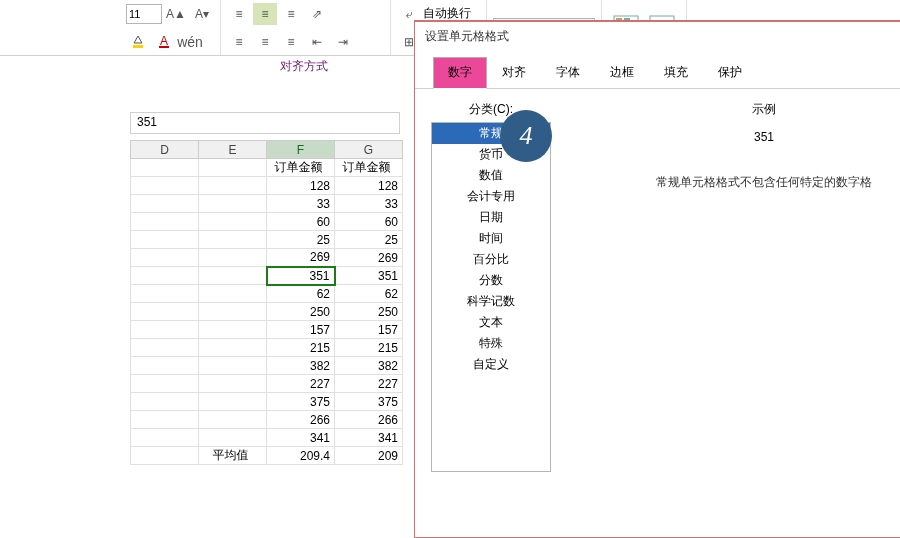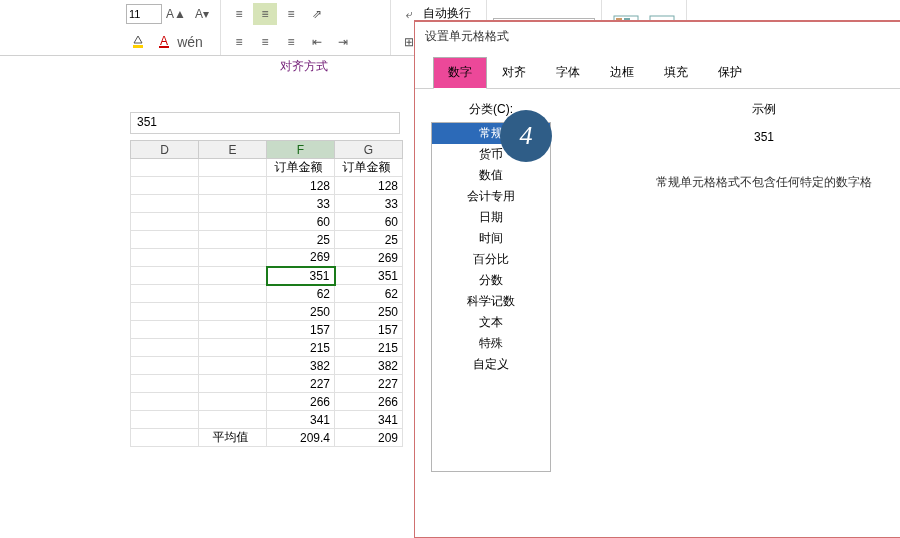--- a/index.html
+++ b/index.html
@@ -224,20 +224,26 @@
           <td></td>
           <td></td>
           <td>382</td>
           <td>382</td>
         </tr>
         <tr>
           <td></td>
           <td></td>
           <td>227</td>
           <td>227</td>
+        </tr>
+        <tr>
+          <td></td>
+          <td></td>
+          <td>375</td>
+          <td>375</td>
         </tr>
         <tr>
           <td></td>
           <td></td>
           <td>266</td>
           <td>266</td>
         </tr>
         <tr>
           <td></td>
           <td></td>

